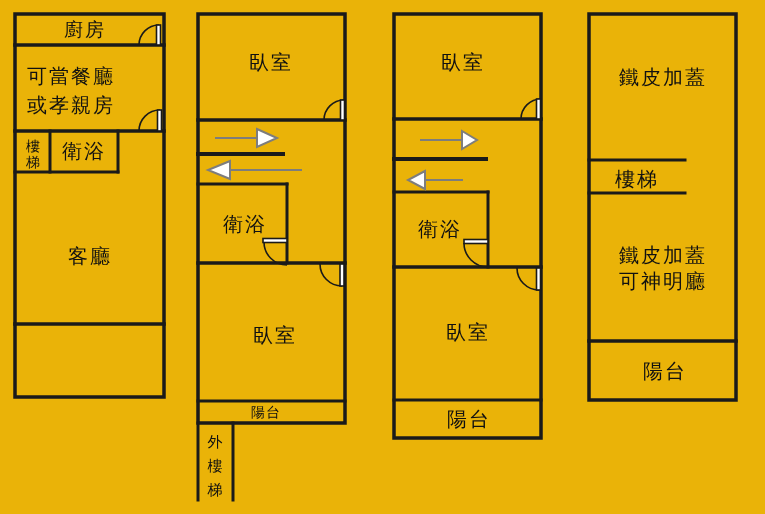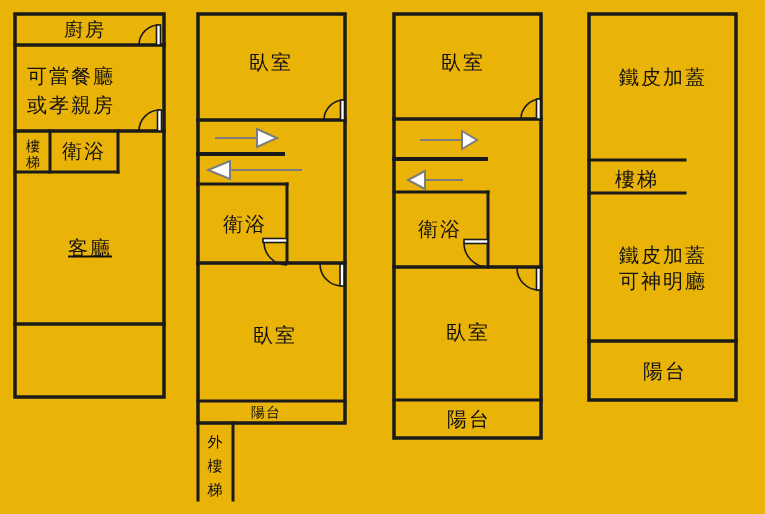--- a/index.html
+++ b/index.html
@@ -109,21 +109,21 @@
       <polygon points="425,171 408,180 425,189" fill="#ffffff"></polygon>
     </g>
   </svg>
 
   <div class="label fs-kitchen" style="left:85px;top:30px;">廚房</div>
   <div class="label lh-wide" style="left:71px;top:91px;">可當餐廳
 或孝親房</div>
   <div class="label vert-sm" style="left:33px;top:154px;">樓
 梯</div>
   <div class="label" style="left:84px;top:151px;">衛浴</div>
-  <div class="label" style="left:90px;top:248px;text-decoration:underline;">客廳</div>
+  <div class="label" style="left:90px;top:256px;">客廳</div>
 
   <div class="label" style="left:271px;top:62px;">臥室</div>
   <div class="label" style="left:245px;top:224px;">衛浴</div>
   <div class="label" style="left:275px;top:335px;">臥室</div>
   <div class="label fs-sm" style="left:266px;top:412px;">陽台</div>
   <div class="label vert-md" style="left:215px;top:466px;">外
 樓
 梯</div>
 
   <div class="label" style="left:463px;top:62px;">臥室</div>

